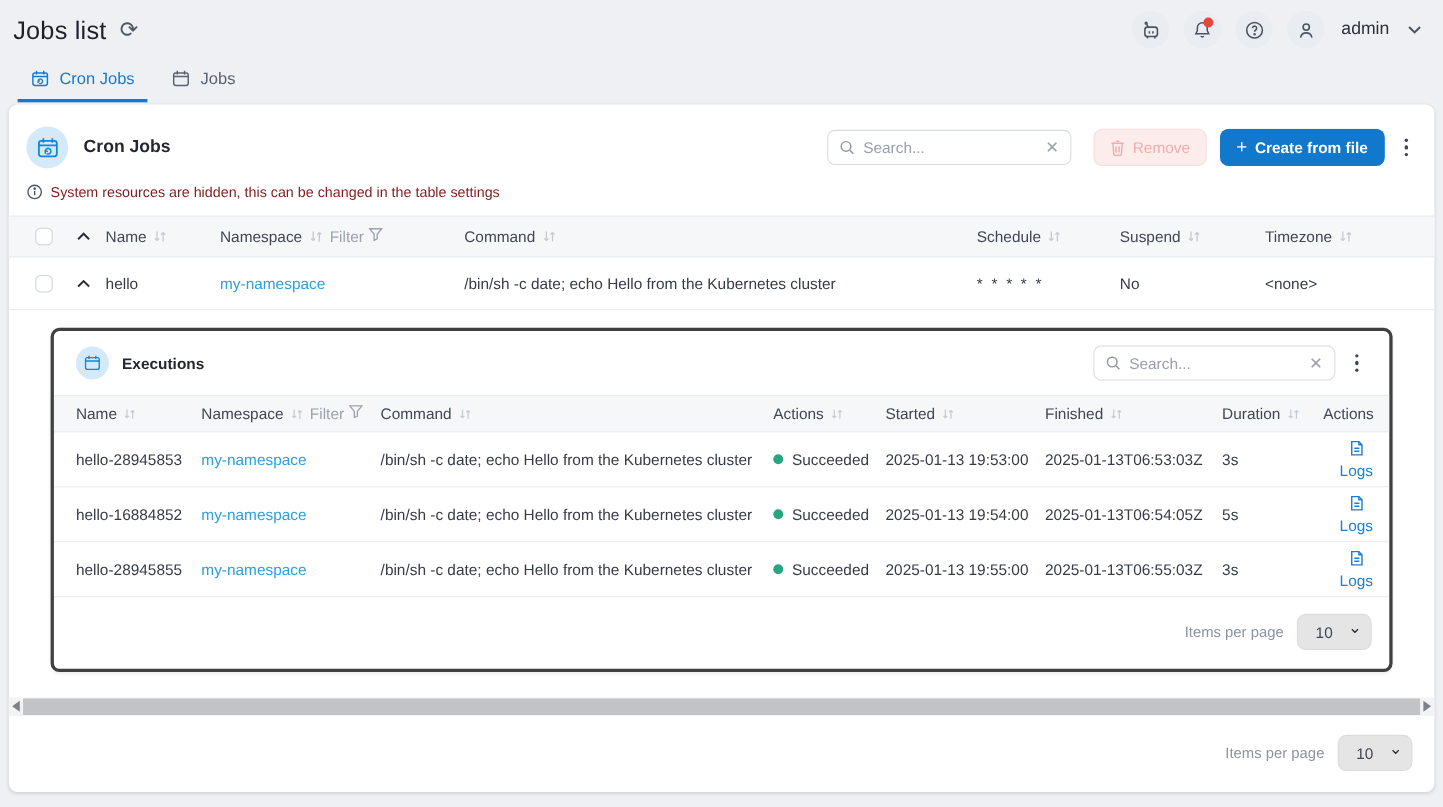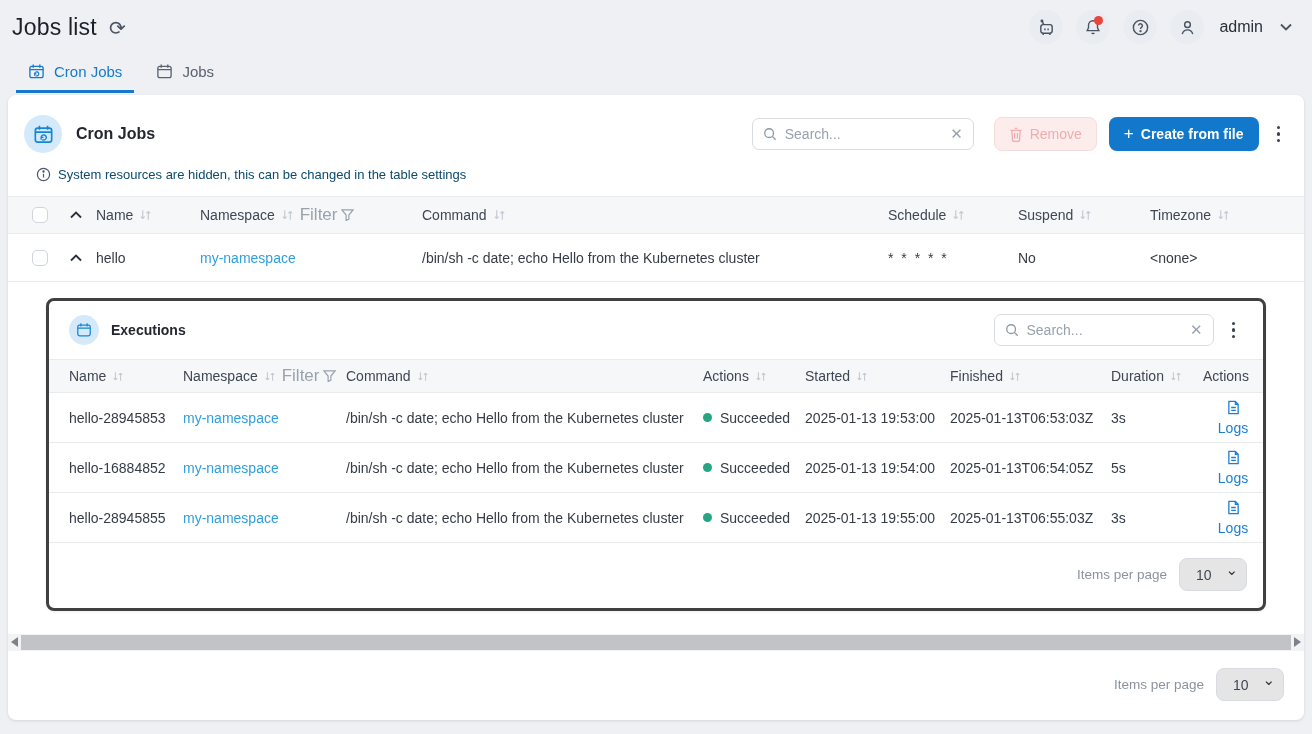--- a/index.html
+++ b/index.html
@@ -31,32 +31,32 @@
   .spacer { flex:1; }
   .searchbox { width:222px; height:32px; border:1px solid #d8dce1; border-radius:7px; display:flex; align-items:center; padding:0 10px; gap:8px; background:#fff; color:#8d96a3; }
   .searchbox input { border:0; outline:0; flex:1; font:inherit; font-size:14px; color:#353c47; min-width:0; background:transparent; }
   .searchbox input::placeholder { color:#98a1ad; }
   .clear-x { color:#9aa2ae; font-size:15px; cursor:pointer; }
   .btn { height:34px; border-radius:8px; display:flex; align-items:center; gap:7px; padding:0 14px; font-size:14px; cursor:pointer; border:1px solid transparent; }
   .btn-remove { margin-left:20px; background:#fdecec; border-color:#f8dcdc; color:#efaeae; }
   .btn-create { margin-left:12px; background:#1178cc; color:#fff; font-weight:600; }
   .kebab { display:flex; flex-direction:column; gap:3px; padding:6px 8px; margin-left:10px; cursor:pointer; }
   .kebab i { width:3.5px; height:3.5px; border-radius:50%; background:#3c434e; }
-  .notice { display:flex; align-items:center; gap:7px; padding:0 28px 14px; font-size:13px; color:#0c4a6e; }
+  .notice { display:flex; align-items:center; gap:7px; padding:0 16px 14px; font-size:13px; color:#7f1d1d; }
   .notice svg { color:#49566b; flex:none; }
   
   .mt-head, .mt-row { display:grid; grid-template-columns:48px 40px 104px 222px 466px 130px 132px 1fr; align-items:center; }
   .mt-head { height:38px; background:#f6f7f9; border-top:1px solid #e9ebef; border-bottom:1px solid #e9ebef; color:#3f4754; }
   .mt-row { height:48px; border-bottom:1px solid #e9ebef; }
   .cell-check { padding-left:24px; }
   .checkbox { width:16px; height:16px; border:1px solid #cfd5dc; border-radius:5px; background:#fff; cursor:pointer; }
   .chev { color:#2a303a; display:flex; justify-content:center; cursor:pointer; }
   .th { display:flex; align-items:center; gap:6px; cursor:pointer; white-space:nowrap; }
   .sort { color:#c5cbd4; display:flex; align-items:center; }
-  .filter { display:flex; align-items:center; gap:4px; color:#9aa2ae; font-size:17px; }
+  .filter { display:flex; align-items:flex-start; gap:4px; color:#9aa2ae; font-size:14px; }
   .link { color:#2f9fdd; cursor:pointer; text-decoration:none; }
   .mono-sched { letter-spacing:2px; }
   
   .exec-wrap { padding:16px 38px 0; }
   .exec-card { border:3px solid #404040; border-radius:8px; box-shadow:0 1px 3px rgba(16,24,40,.07); background:#fff; overflow:hidden; }
   .exec-head { display:flex; align-items:center; padding:13px 20px; }
   .exec-icon { width:30px; height:30px; border-radius:50%; background:#d4eafa; color:#1386d8; display:flex; align-items:center; justify-content:center; margin-right:12px; }
   .exec-title { font-size:14px; font-weight:700; color:#23272f; }
   .et-head, .et-row { display:grid; grid-template-columns:134px 163px 357px 102px 145px 161px 92px 1fr; align-items:center; }
   .et-head { height:34px; background:#f6f7f9; border-top:1px solid #e9ebef; border-bottom:1px solid #e9ebef; color:#3f4754; }

